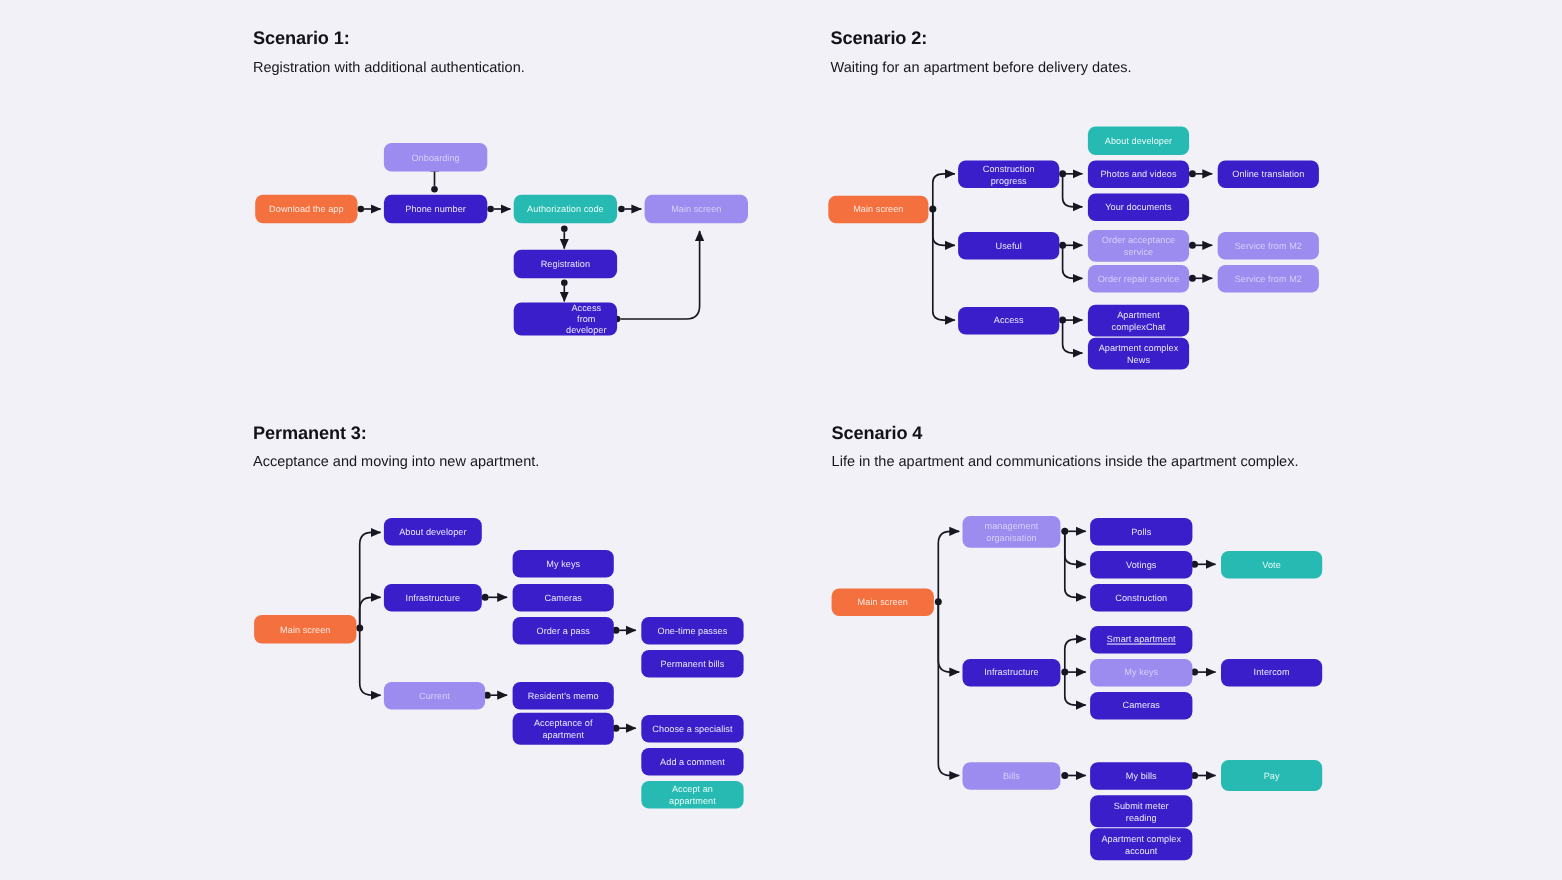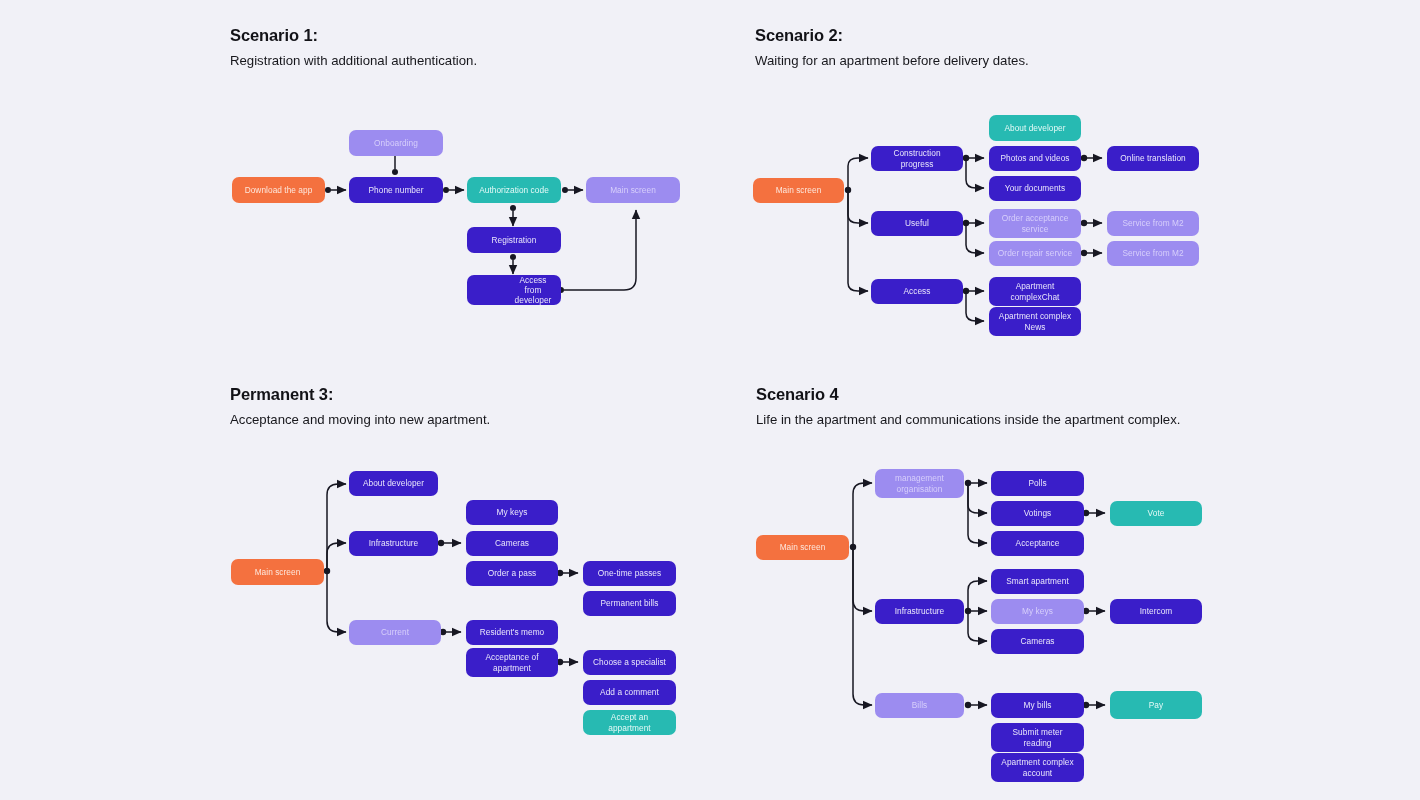--- a/index.html
+++ b/index.html
@@ -251,23 +251,23 @@
       <circle cx="1086" cy="705" r="3.2" fill="#171722"></circle>
       <path d="M1089,705 L1105,705" stroke="#171722" stroke-width="1.5" fill="none" marker-end="url(#ah)"></path>
     </svg>
 
     <div class="node n-orange" style="left:756px; top:535px; width:93px; height:25px;">Main screen</div>
     <div class="node n-lilac" style="left:875px; top:469px; width:89px; height:29px;">management
 organisation</div>
     <div class="node n-indigo" style="left:991px; top:471px; width:93px; height:25px;">Polls</div>
     <div class="node n-indigo" style="left:991px; top:501px; width:93px; height:25px;">Votings</div>
     <div class="node n-teal" style="left:1110px; top:501px; width:92px; height:25px;">Vote</div>
-    <div class="node n-indigo" style="left:991px; top:531px; width:93px; height:25px;">Acceptance</div>
+    <div class="node n-indigo" style="left:991px; top:531px; width:93px; height:25px;">Construction</div>
     <div class="node n-indigo" style="left:875px; top:599px; width:89px; height:25px;">Infrastructure</div>
-    <div class="node n-indigo" style="left:991px; top:569px; width:93px; height:25px;">Smart apartment</div>
+    <div class="node n-indigo" style="left:991px; top:569px; width:93px; height:25px;text-decoration:underline;">Smart apartment</div>
     <div class="node n-lilac" style="left:991px; top:599px; width:93px; height:25px;">My keys</div>
     <div class="node n-indigo" style="left:1110px; top:599px; width:92px; height:25px;">Intercom</div>
     <div class="node n-indigo" style="left:991px; top:629px; width:93px; height:25px;">Cameras</div>
     <div class="node n-lilac" style="left:875px; top:693px; width:89px; height:25px;">Bills</div>
     <div class="node n-indigo" style="left:991px; top:693px; width:93px; height:25px;">My bills</div>
     <div class="node n-teal" style="left:1110px; top:691px; width:92px; height:28px;">Pay</div>
     <div class="node n-indigo" style="left:991px; top:723px; width:93px; height:29px;">Submit meter
 reading</div>
     <div class="node n-indigo" style="left:991px; top:753px; width:93px; height:29px;">Apartment complex
 account</div>

